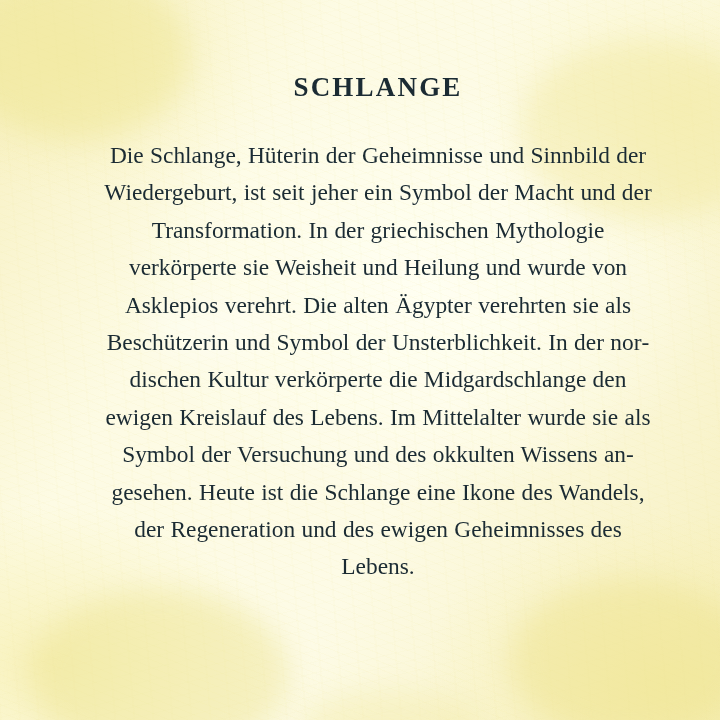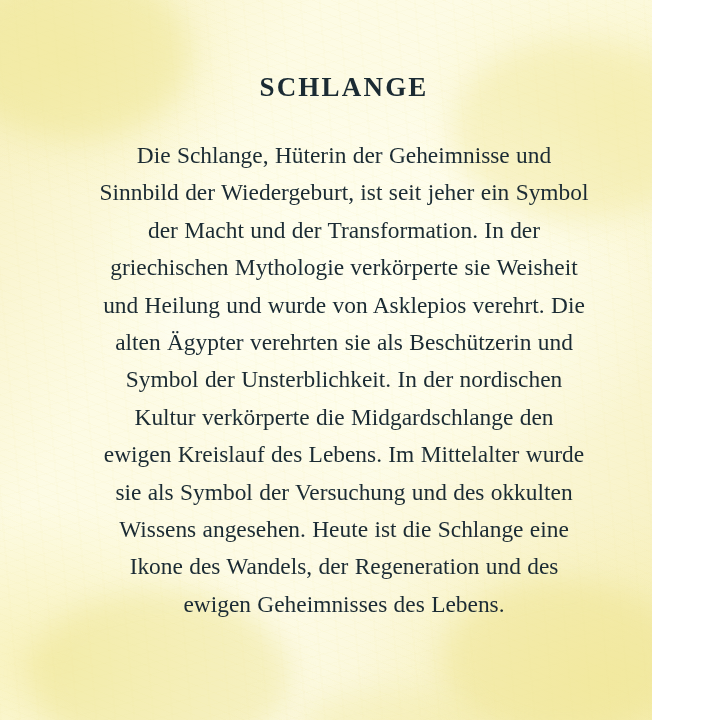--- a/index.html
+++ b/index.html
@@ -8,21 +8,21 @@
   }
   body {
     width: 720px;
     height: 720px;
     overflow: hidden;
     font-family: "Liberation Serif", serif;
   }
 
   .page {
     position: relative;
-    width: 652px;
+    width: 720px;
     height: 720px;
     box-sizing: border-box;
     background-color: #fbf8d8;
     background-image:
       radial-gradient(ellipse 420px 300px at 58% 40%, rgba(255,255,242,0.95) 0%, rgba(255,255,240,0.45) 45%, rgba(255,255,235,0.0) 72%),
       radial-gradient(ellipse 260px 200px at 10% 8%, rgba(246,238,170,0.55) 0%, rgba(246,238,170,0.0) 70%),
       radial-gradient(ellipse 300px 240px at 95% 15%, rgba(247,240,176,0.55) 0%, rgba(247,240,176,0.0) 70%),
       radial-gradient(ellipse 320px 220px at 6% 92%, rgba(245,236,162,0.6) 0%, rgba(245,236,162,0.0) 72%),
       radial-gradient(ellipse 340px 240px at 92% 95%, rgba(245,236,160,0.6) 0%, rgba(245,236,160,0.0) 72%),
       linear-gradient(120deg, #f7f0c0 0%, #fdfbe4 30%, #fdfbe6 60%, #f6efbc 100%);

